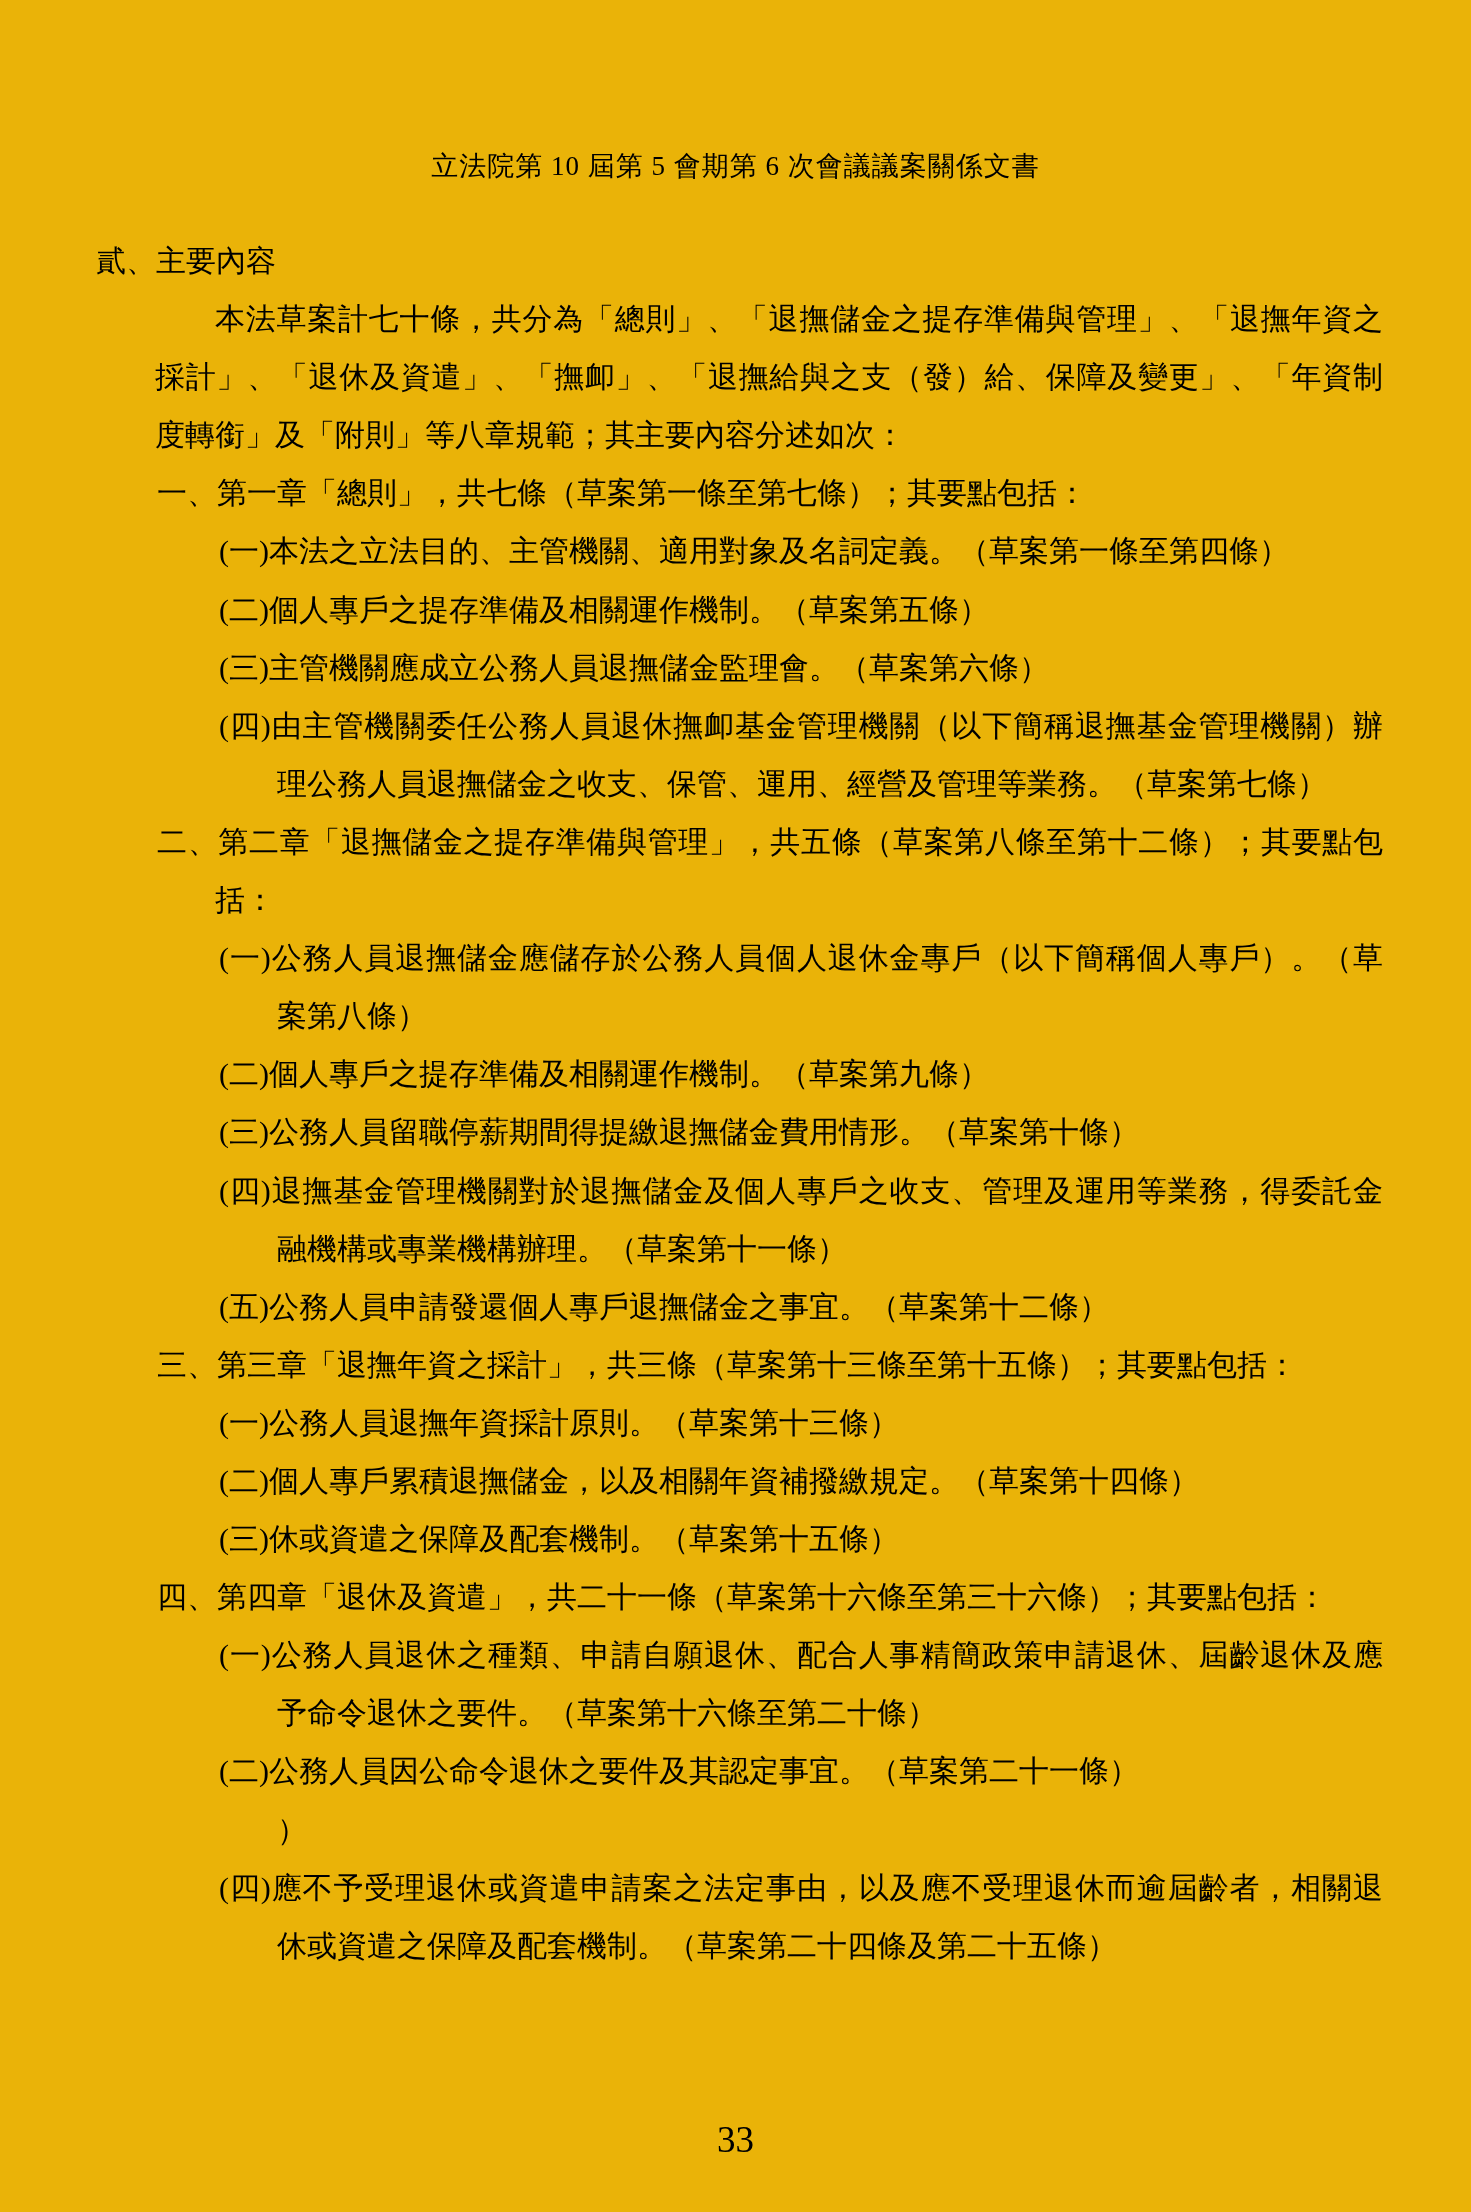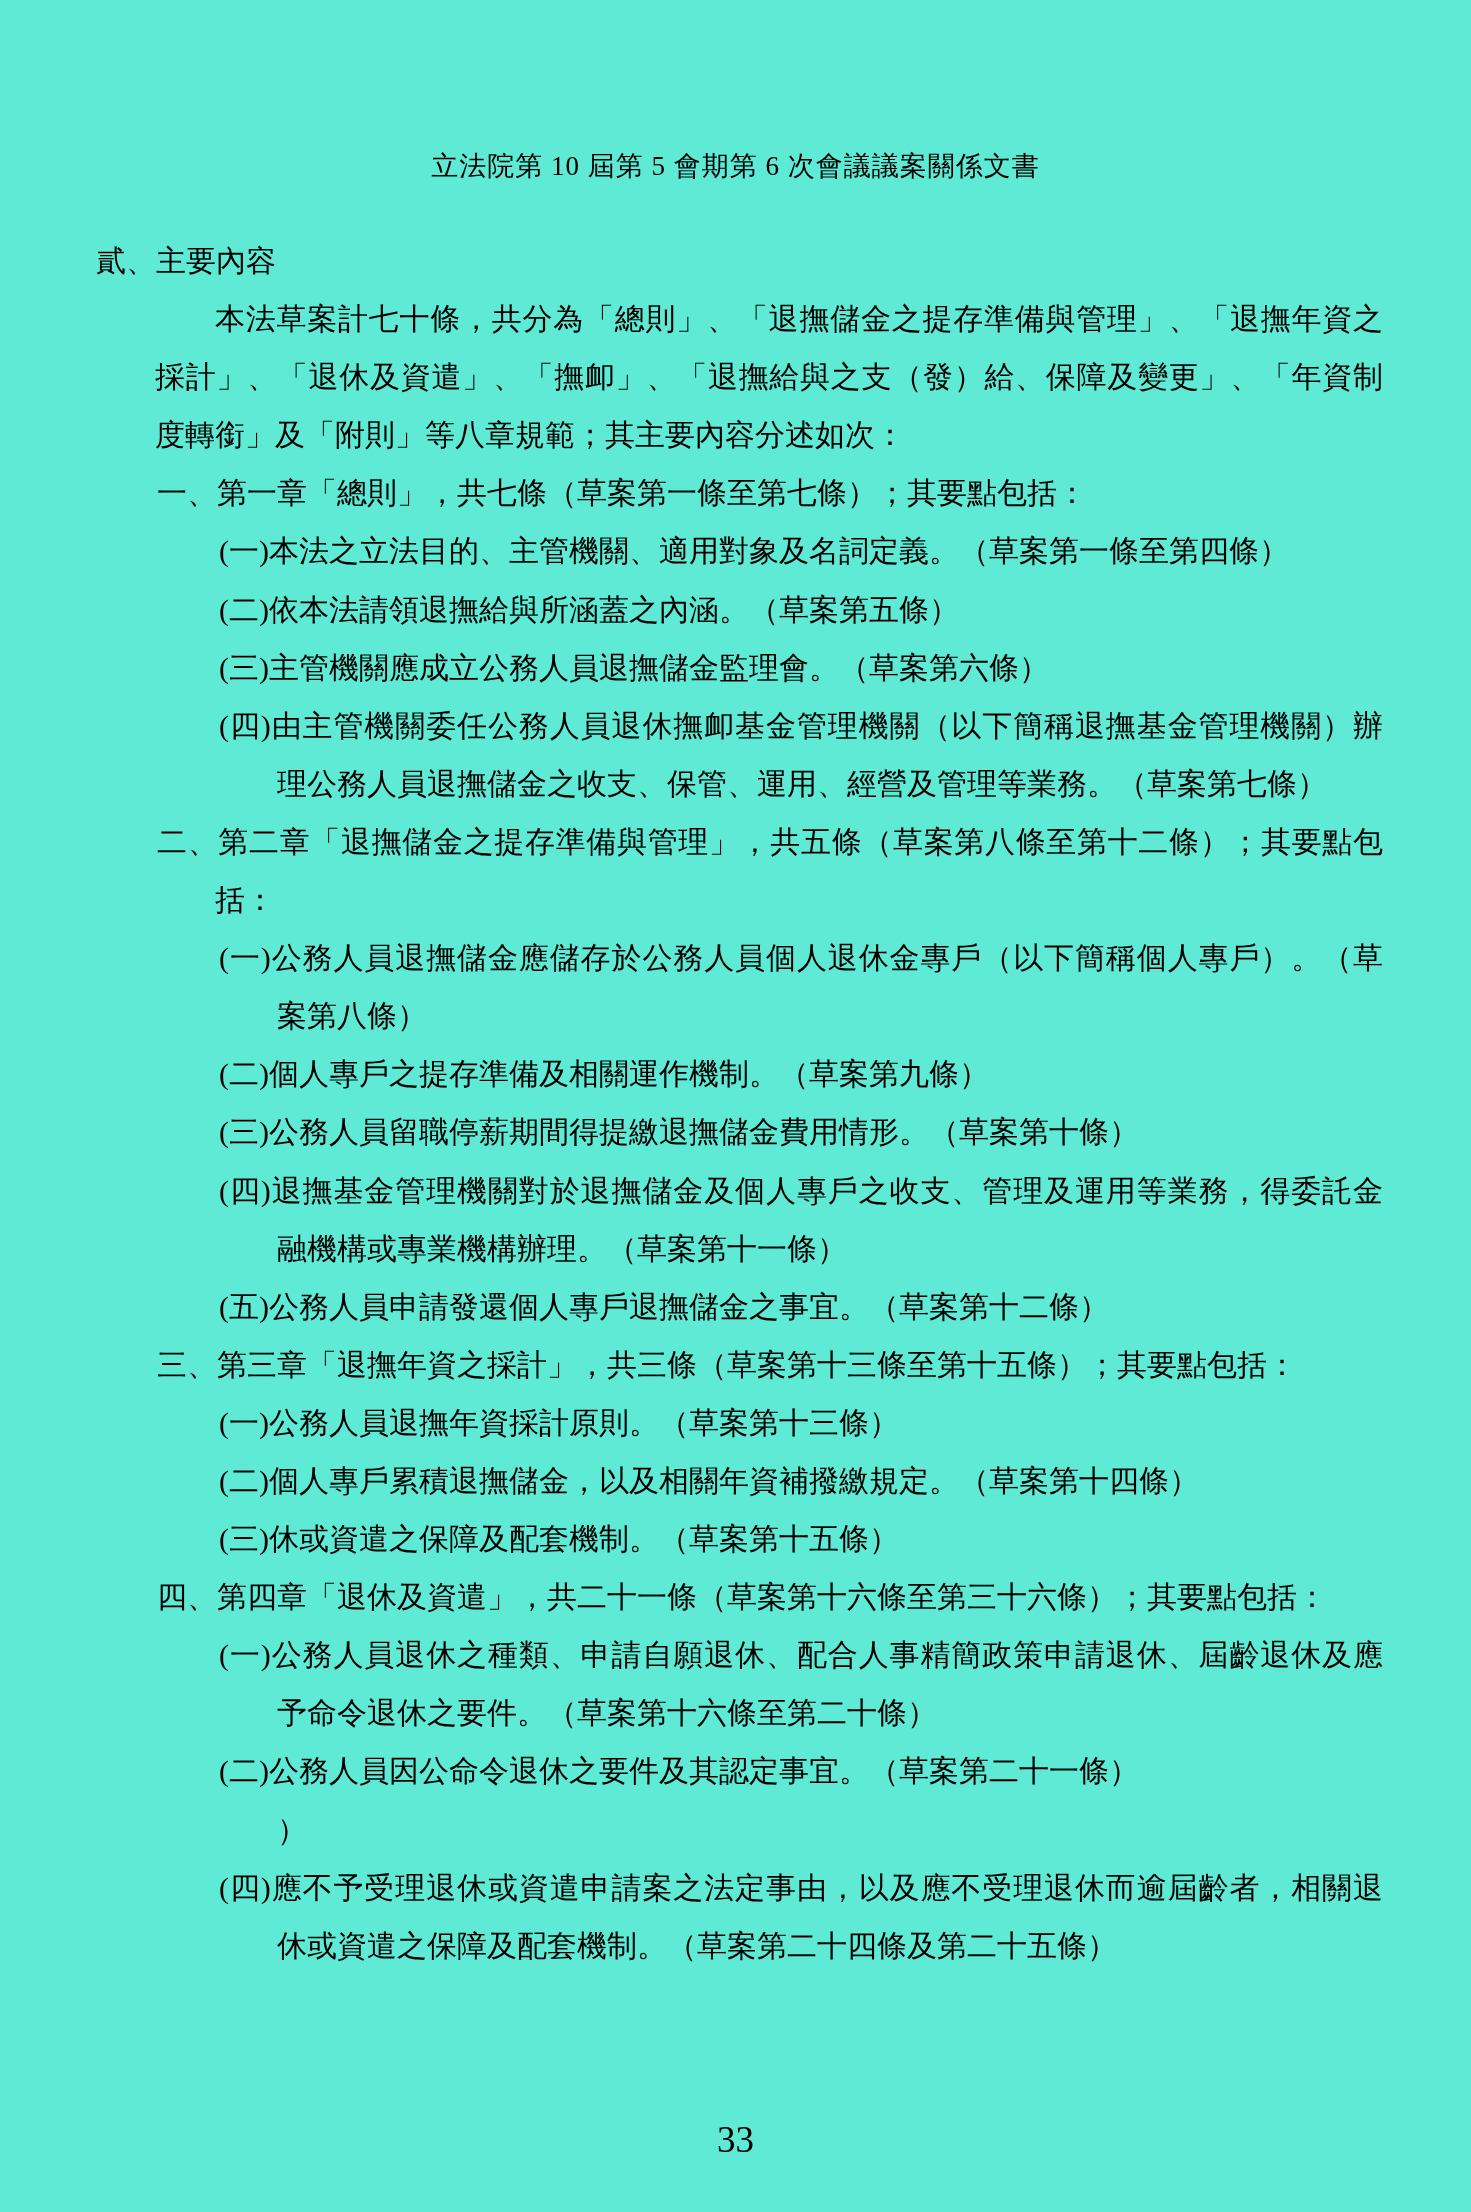--- a/index.html
+++ b/index.html
@@ -1,20 +1,20 @@
 <!DOCTYPE html>
 <html><head>
 <meta charset="utf-8">
 <style>
   html, body { margin: 0; padding: 0; background: #e8e8e8; }
   .page {
     position: relative;
     width: 1471px;
     height: 2212px;
-    background: #5eead4;
+    background: #eab308;
     overflow: hidden;
     font-family: "Liberation Serif", "DejaVu Serif", serif;
     color: #000;
     margin: 0 auto;
   }
   .doc-header {
     position: absolute;
     top: 148px;
     left: 0;
     width: 100%;
@@ -63,21 +63,21 @@
 
   <div class="doc-header">立法院第 10 屆第 5 會期第 6 次會議議案關係文書</div>
 
   <div class="doc-body">
     <div class="line l-sec">貳、主要內容</div>
     <div class="line l-p1 j">本法草案計七十條，共分為「總則」、「退撫儲金之提存準備與管理」、「退撫年資之</div>
     <div class="line l-p j">採計」、「退休及資遣」、「撫卹」、「退撫給與之支（發）給、保障及變更」、「年資制</div>
     <div class="line l-p">度轉銜」及「附則」等八章規範；其主要內容分述如次：</div>
     <div class="line l-ch">一、第一章「總則」，共七條（草案第一條至第七條）；其要點包括：</div>
     <div class="line l-it">(一)本法之立法目的、主管機關、適用對象及名詞定義。（草案第一條至第四條）</div>
-    <div class="line l-it">(二)依本法請領退撫給與所涵蓋之內涵。（草案第五條）</div>
+    <div class="line l-it">(二)個人專戶之提存準備及相關運作機制。（草案第五條）</div>
     <div class="line l-it">(三)主管機關應成立公務人員退撫儲金監理會。（草案第六條）</div>
     <div class="line l-it j">(四)由主管機關委任公務人員退休撫卹基金管理機關（以下簡稱退撫基金管理機關）辦</div>
     <div class="line l-itc">理公務人員退撫儲金之收支、保管、運用、經營及管理等業務。（草案第七條）</div>
     <div class="line l-ch j">二、第二章「退撫儲金之提存準備與管理」，共五條（草案第八條至第十二條）；其要點包</div>
     <div class="line l-chc">括：</div>
     <div class="line l-it j">(一)公務人員退撫儲金應儲存於公務人員個人退休金專戶（以下簡稱個人專戶）。（草</div>
     <div class="line l-itc">案第八條）</div>
     <div class="line l-it">(二)個人專戶之提存準備及相關運作機制。（草案第九條）</div>
     <div class="line l-it">(三)公務人員留職停薪期間得提繳退撫儲金費用情形。（草案第十條）</div>
     <div class="line l-it j">(四)退撫基金管理機關對於退撫儲金及個人專戶之收支、管理及運用等業務，得委託金</div>

